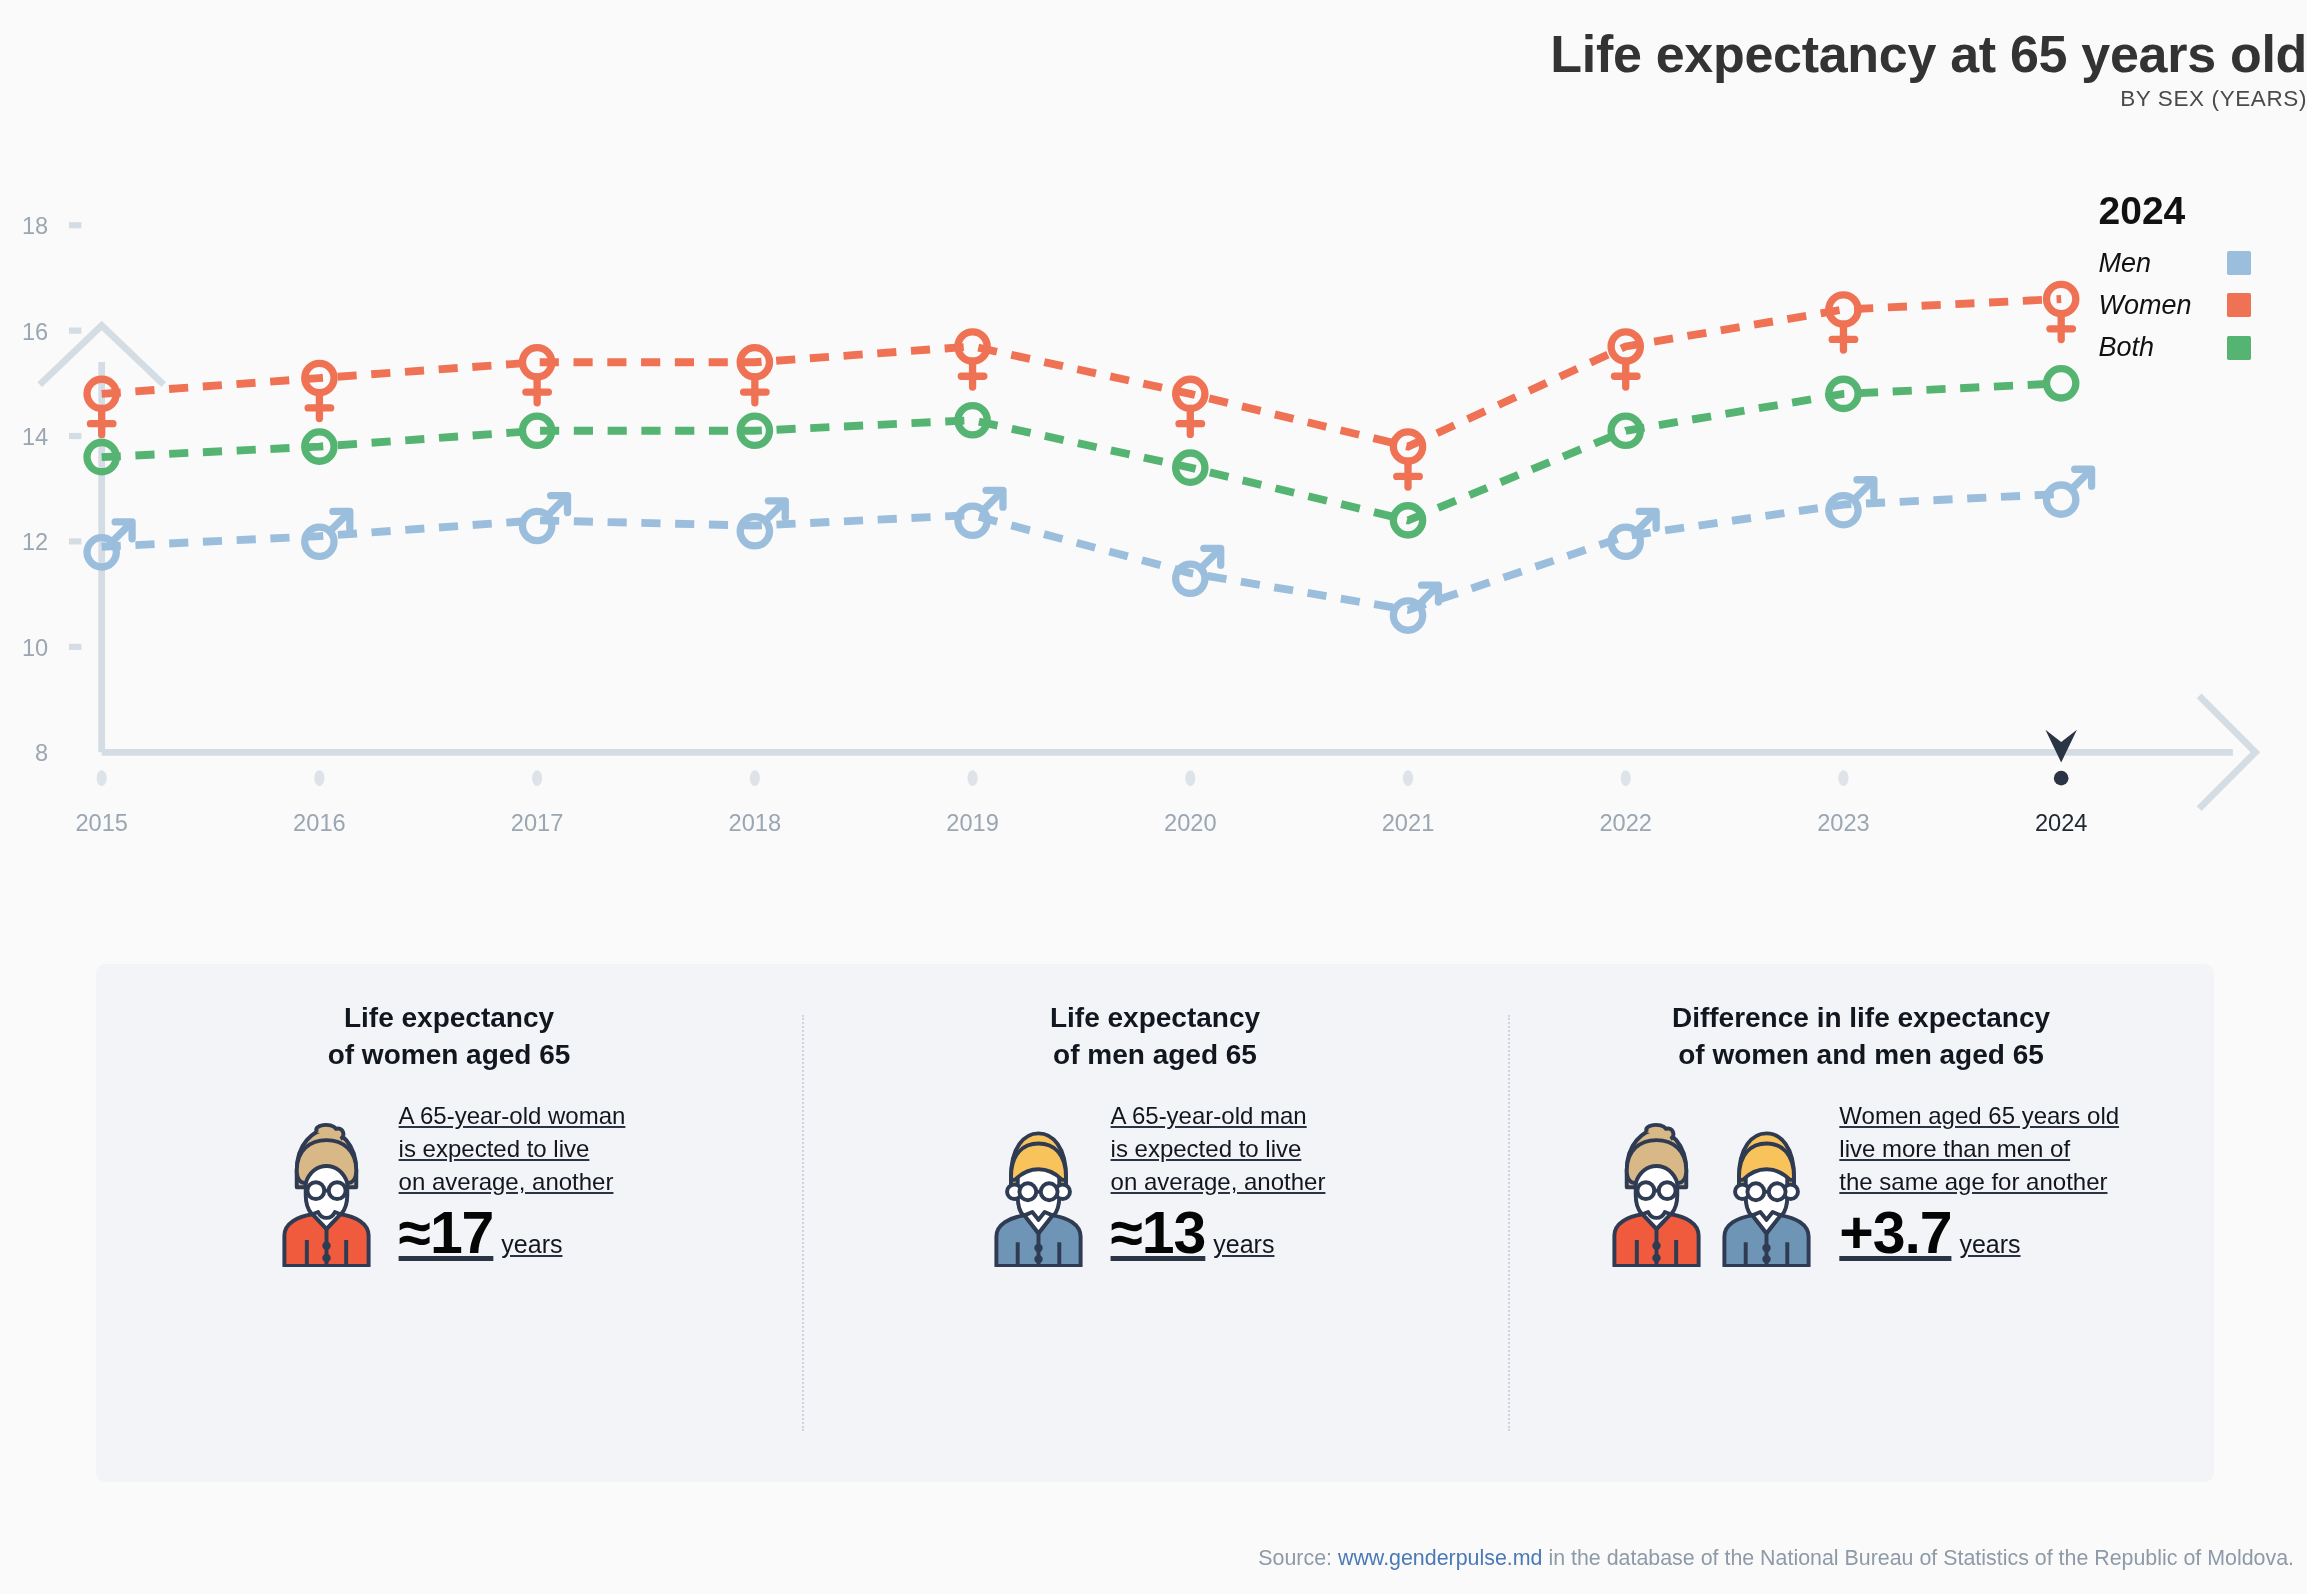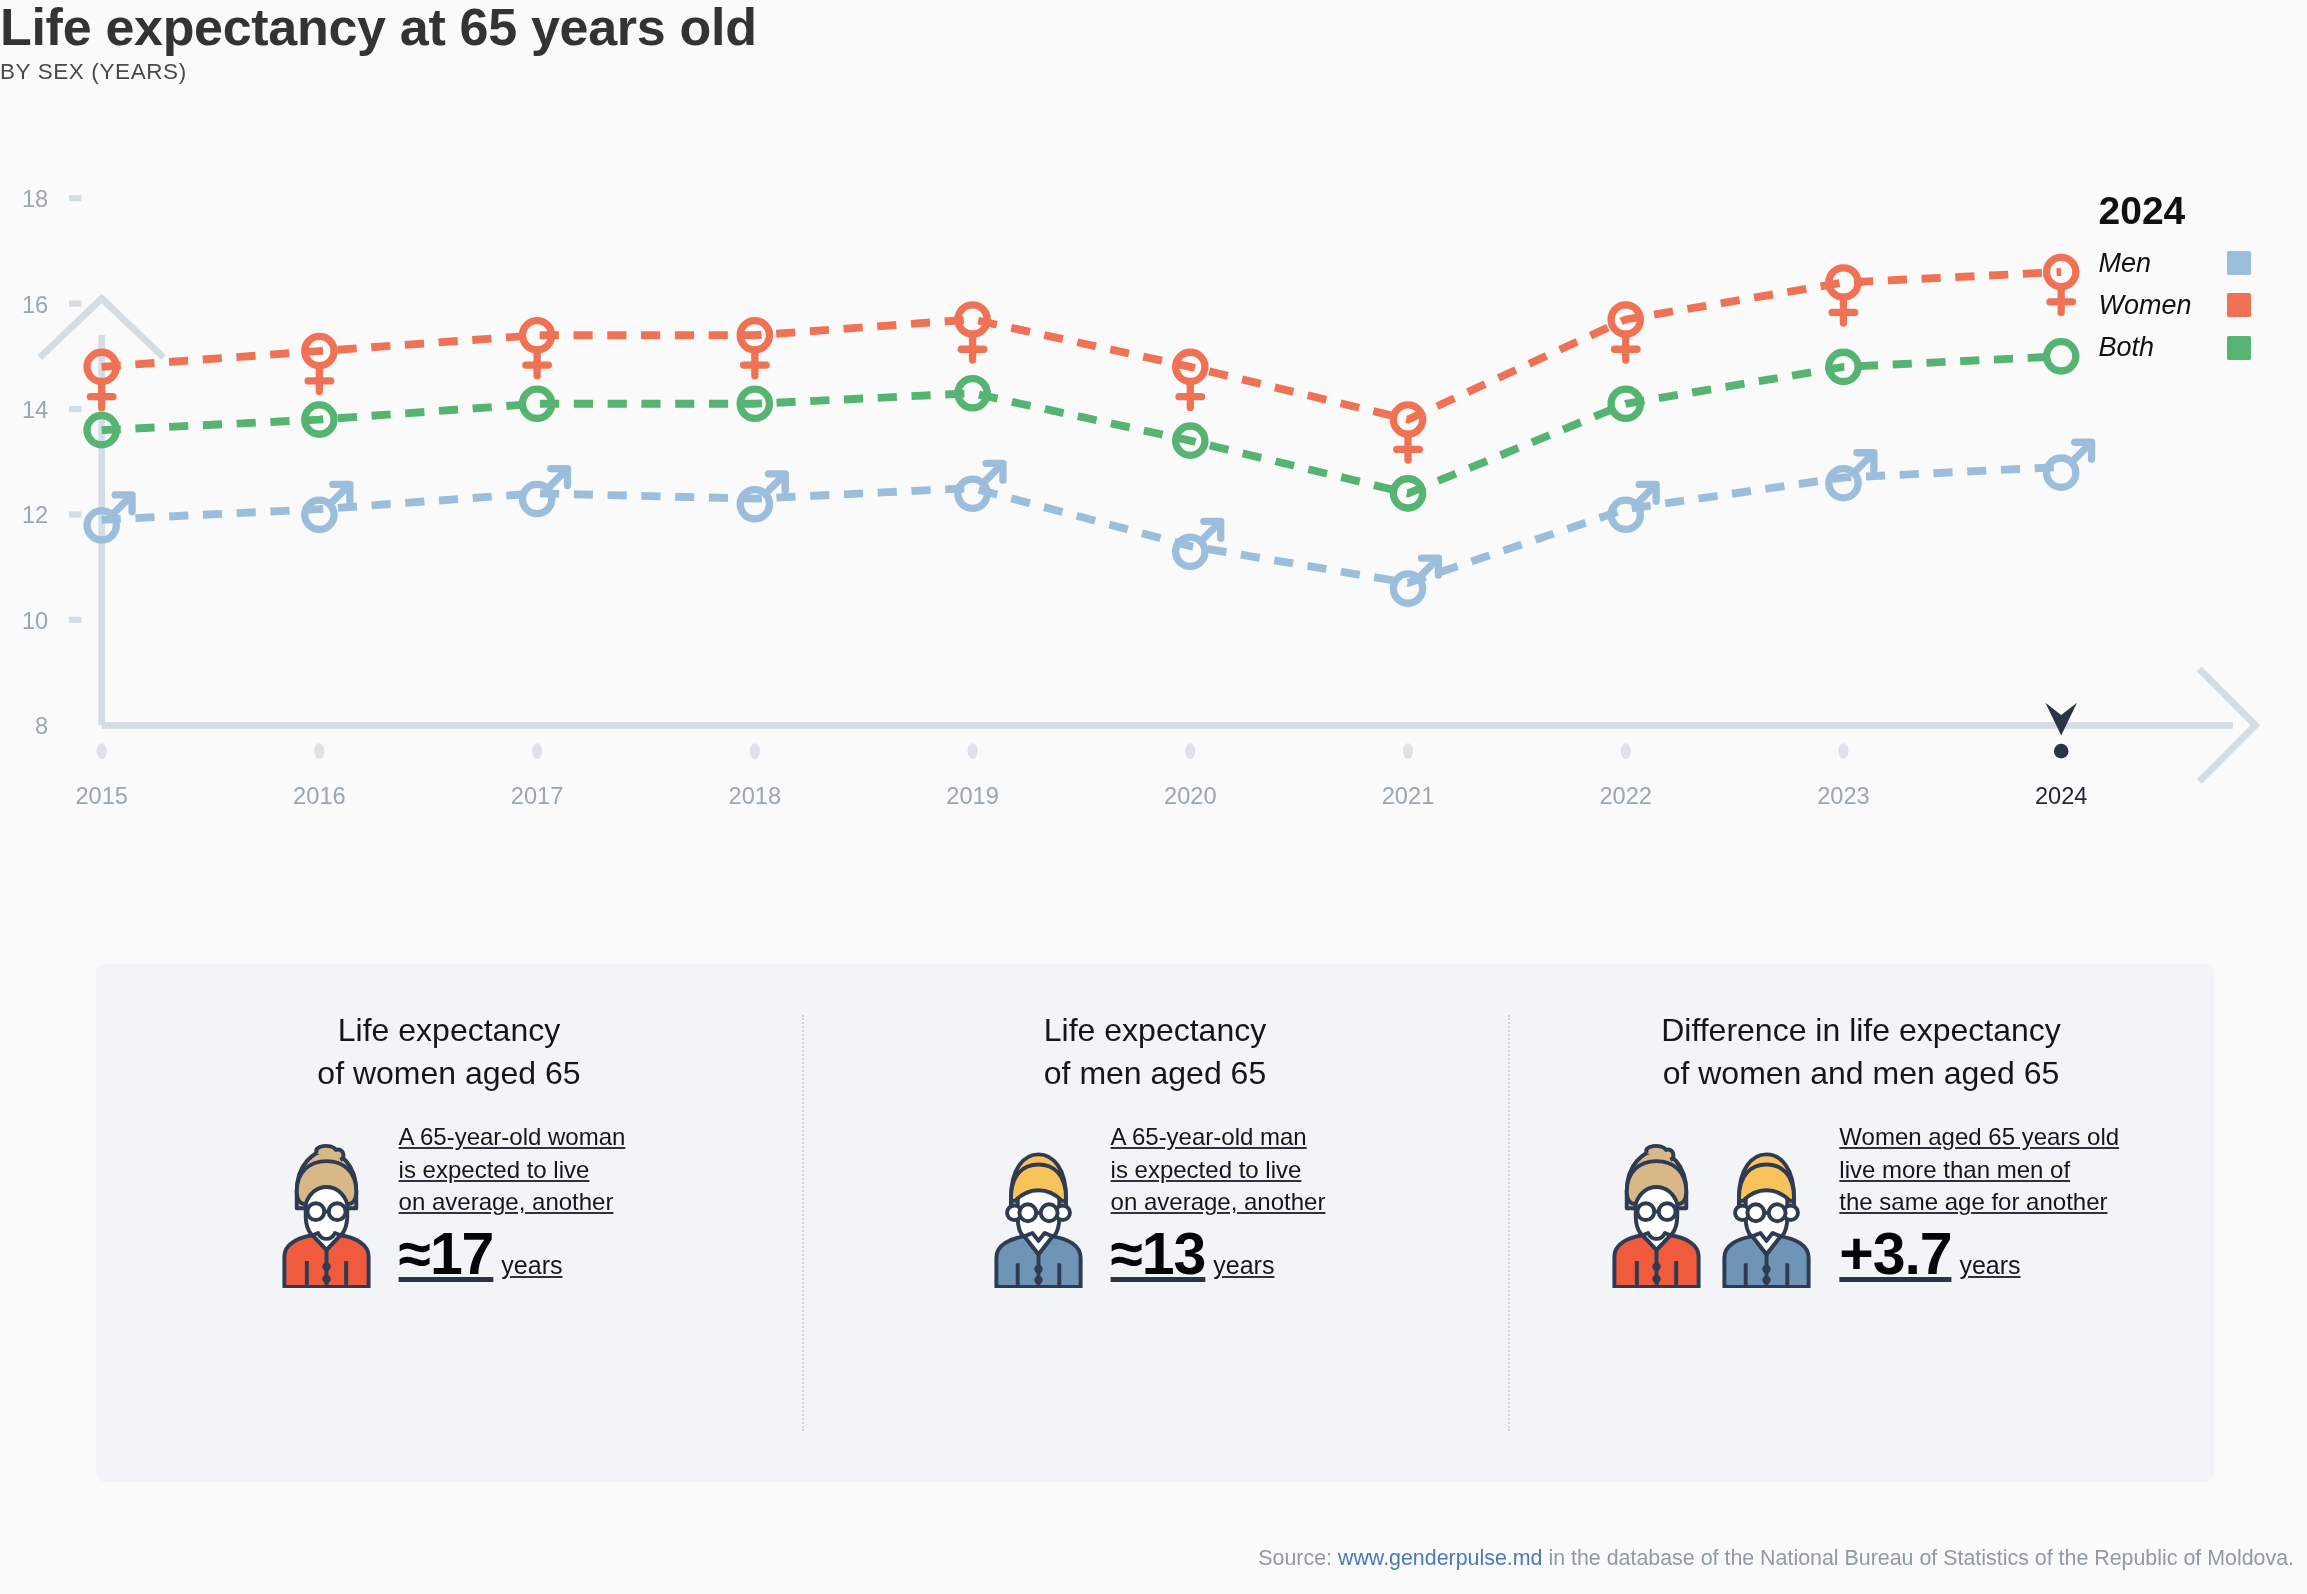--- a/index.html
+++ b/index.html
@@ -9,21 +9,21 @@
   body {
     width: 2307px; height: 1595px;
     font-family: "Liberation Sans", sans-serif;
     color: #2b3445;
     position: relative;
     overflow: hidden;
   }
   .page { position: relative; width: 2307px; height: 1595px; background: #fafafa; }
 
   
-  .header { text-align: left; }
+  .header { text-align: right; padding-top: 27px; }
   .title {
     font-size: 52px; font-weight: bold; letter-spacing: -0.3px;
     color: #333333; line-height: 1.05; margin: 0;
   }
   .subtitle {
     font-size: 22.5px; color: #4a4a4a; letter-spacing: 0.6px;
     margin-top: 4px; font-weight: normal;
   }
 
   
@@ -50,22 +50,22 @@
     width: 2118px; height: 518px;
     background: #f2f4f7; border-radius: 9px;
   }
   .cards { display: flex; height: 100%; }
   .card { flex: 1; position: relative; padding-top: 35px; box-sizing: border-box; }
   .card + .card::before {
     content: ""; position: absolute; left: 0; top: 51px; bottom: 51px;
     border-left: 2.8px dotted #ccd4dd;
   }
   .card-title {
-    text-align: center; font-size: 32px; font-weight: normal; color: #12171f;
-    line-height: 1.33; white-space: pre-line; margin-top: 10px;
+    text-align: center; font-size: 28px; font-weight: bold; color: #12171f;
+    line-height: 1.33; white-space: pre-line;
   }
   .card-body { display: flex; align-items: flex-end; justify-content: center; margin-top: 27px; gap: 19px; }
   .avatars { display: flex; align-items: flex-end; gap: 3.4px; }
   .card-text { max-width: 394px; text-decoration: underline; }
   .card-desc { font-size: 24px; line-height: 1.36; color: #12171f; white-space: pre-line; }
   .card-figure { display: flex; align-items: baseline; margin-top: 1px; }
   .card-value { font-size: 59px; font-weight: bold; letter-spacing: -1.1px; color: #050505; }
   .card-unit { font-size: 25px; margin-left: 8px; color: #12171f; }
 
   

